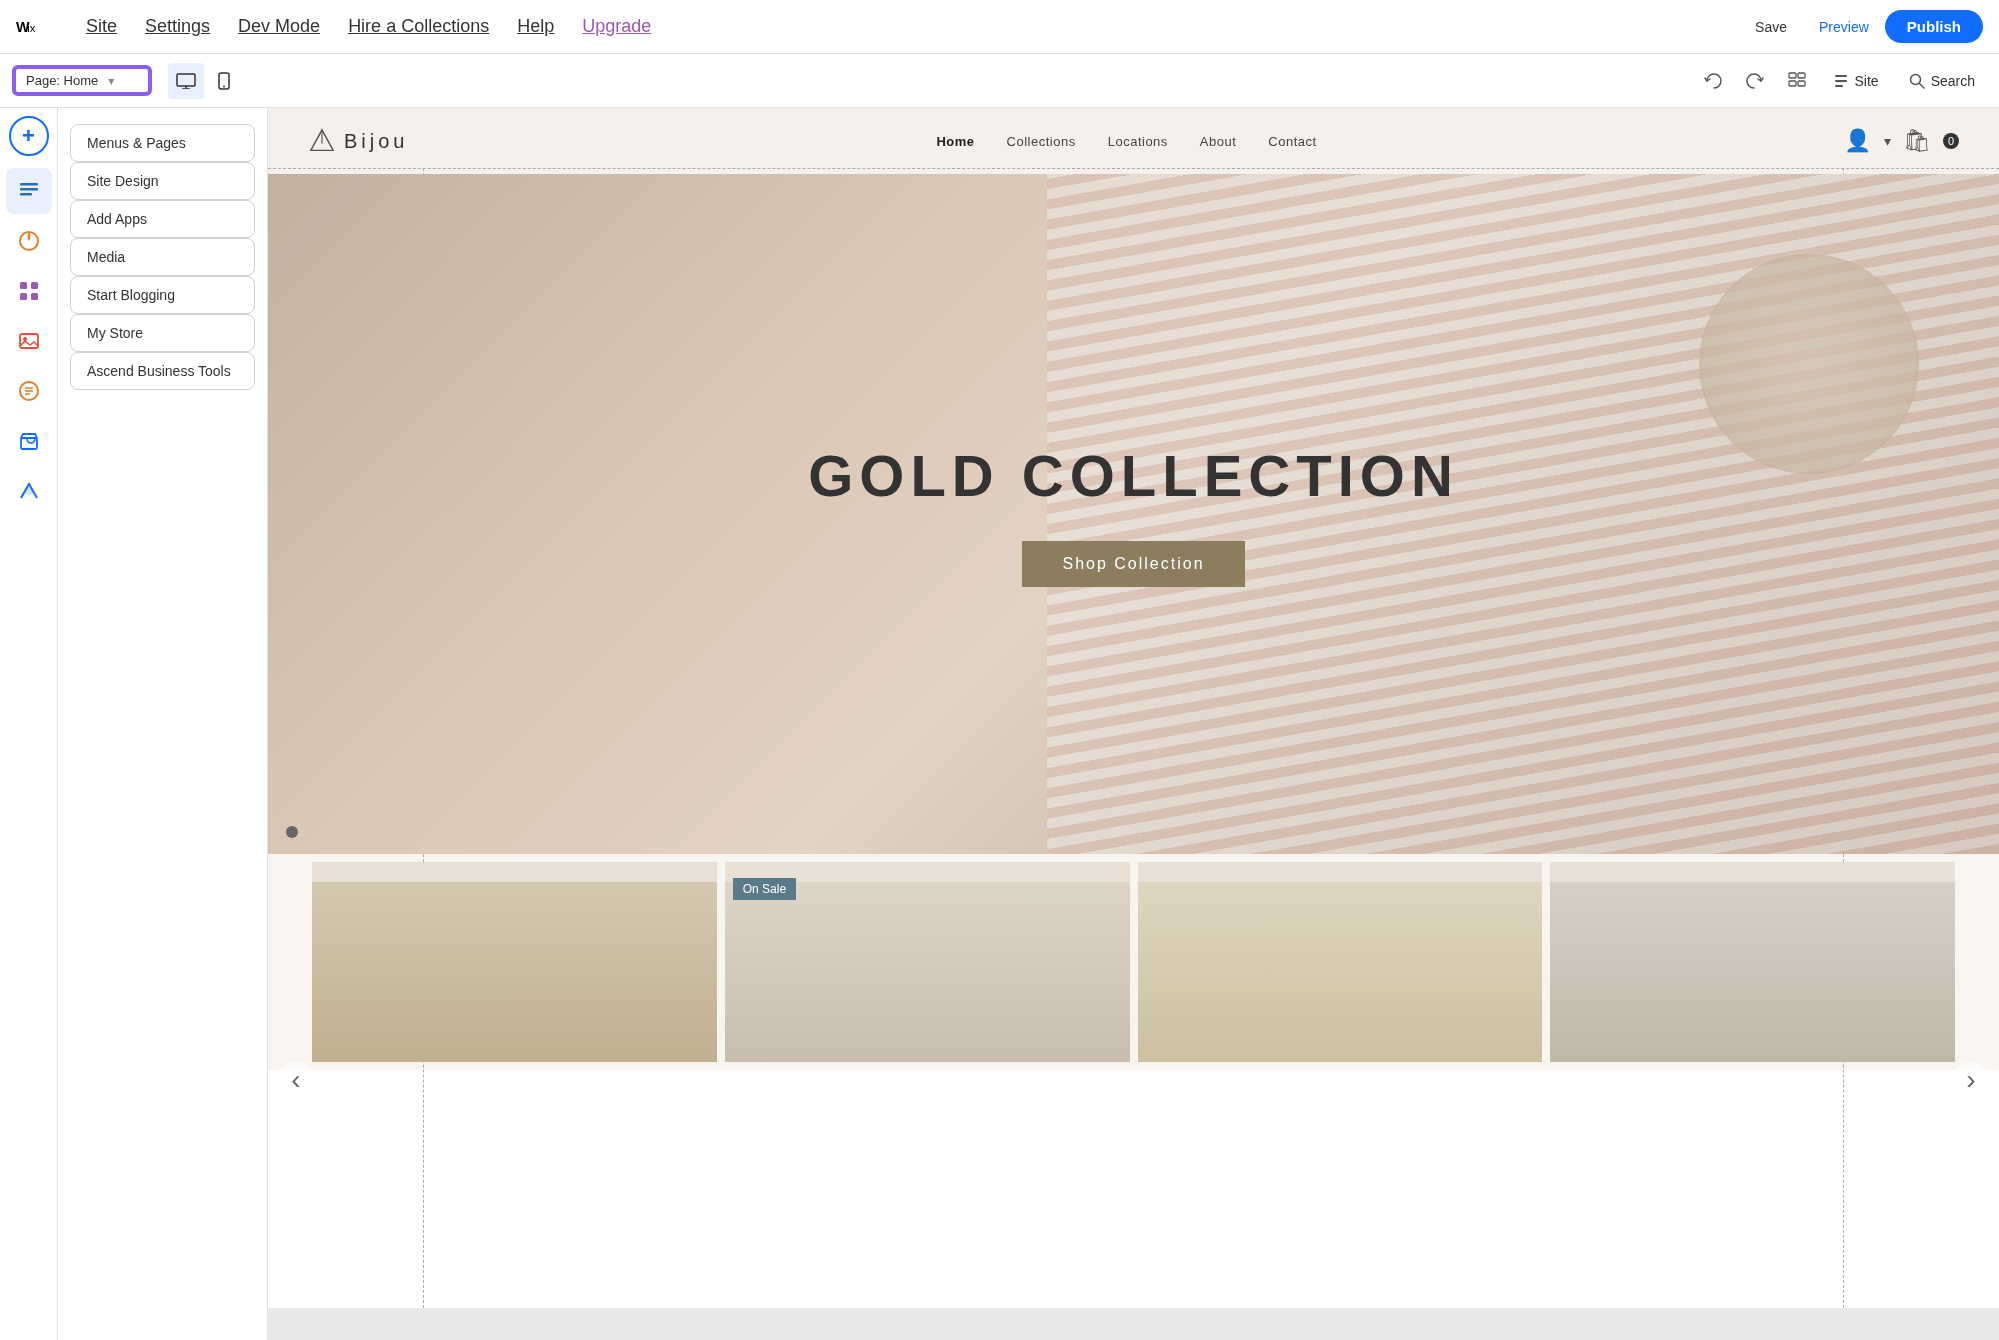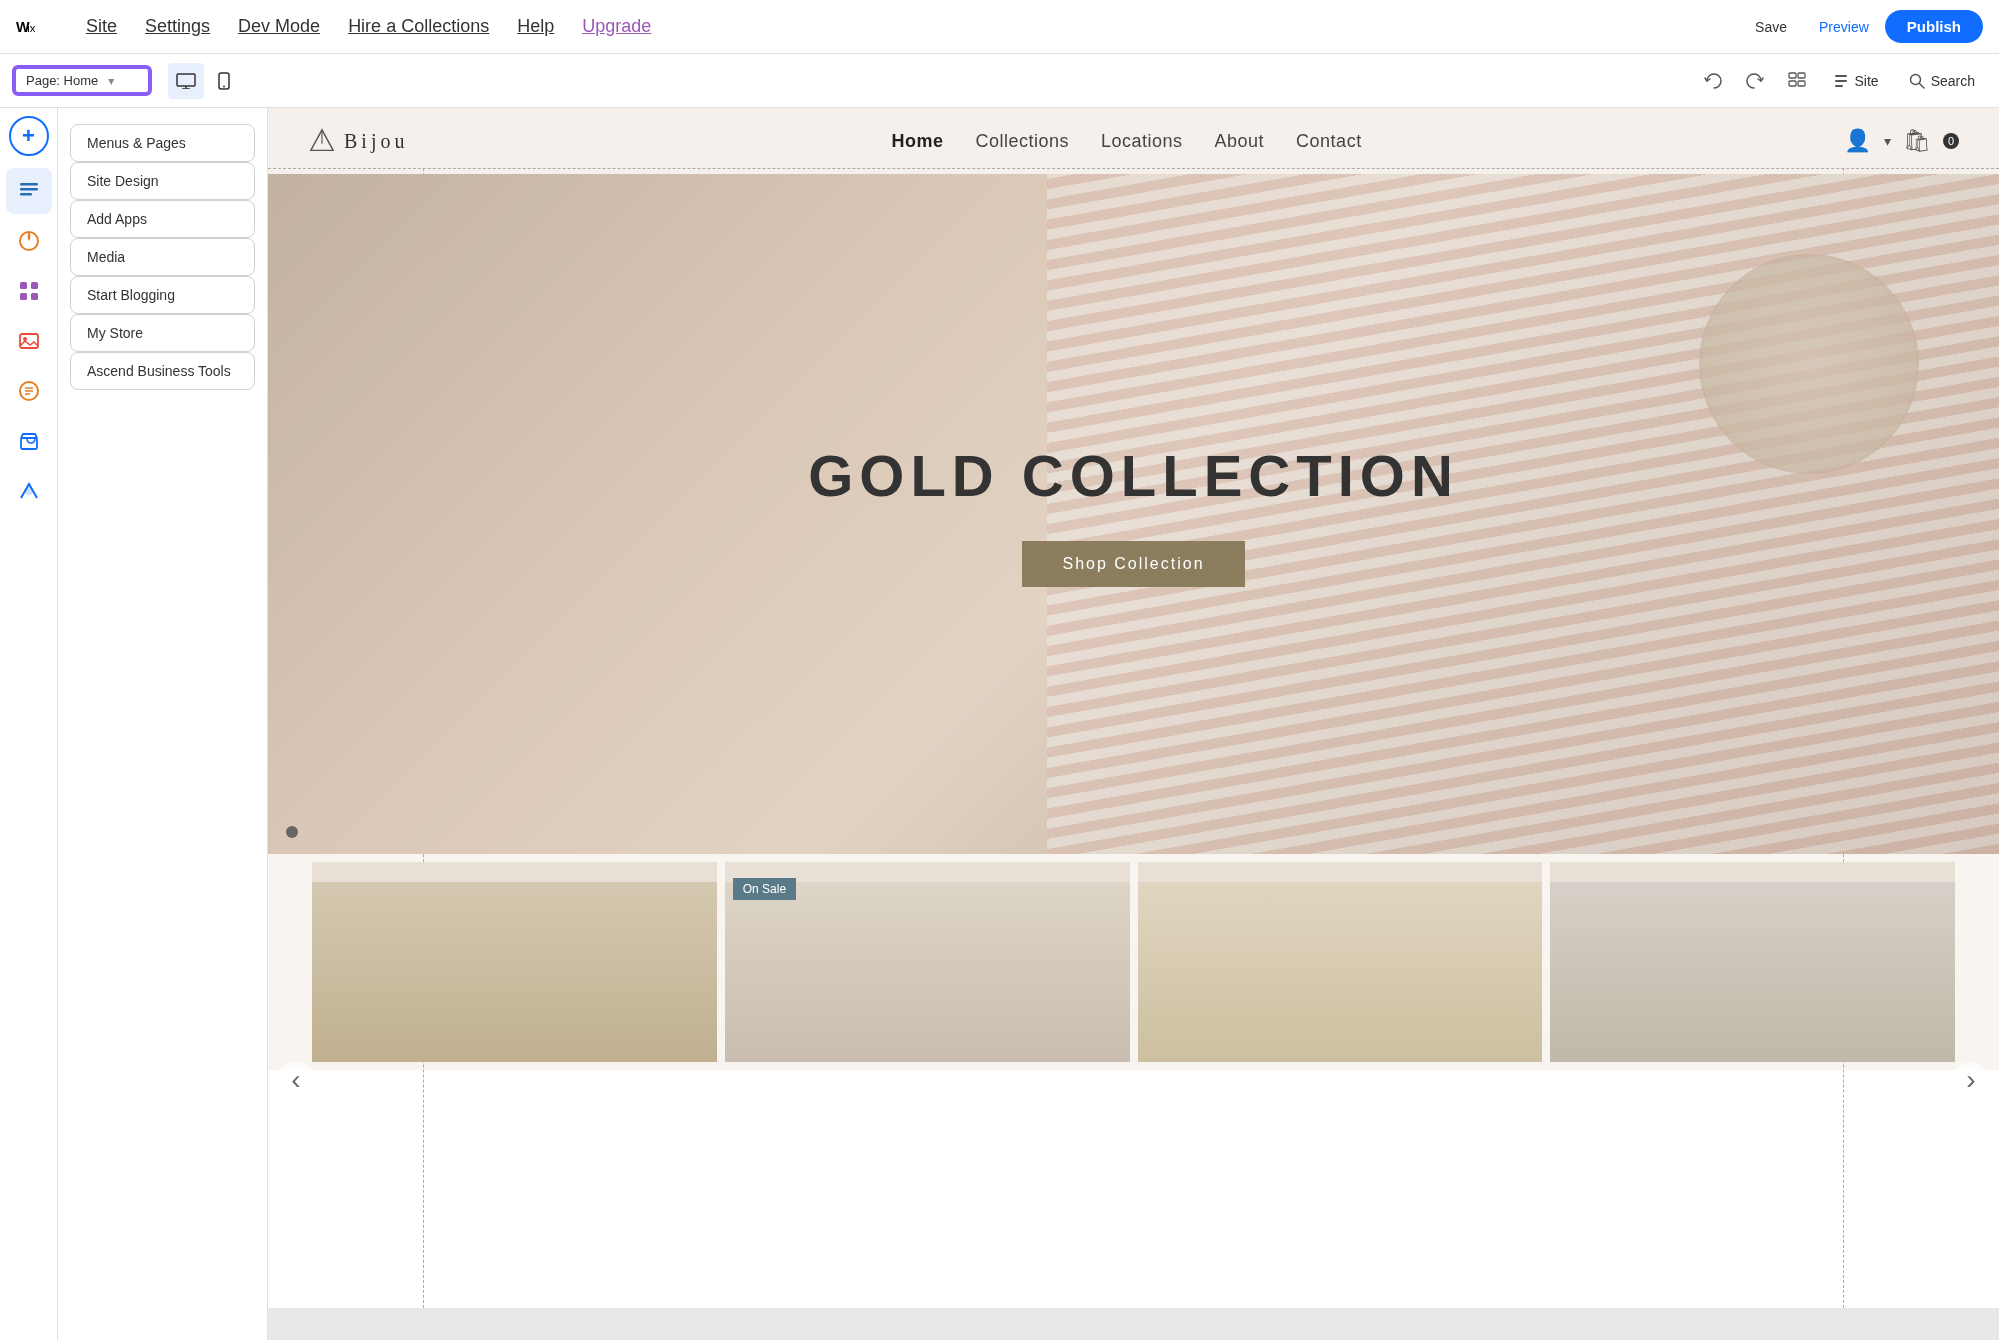--- a/index.html
+++ b/index.html
@@ -134,21 +134,21 @@
       background: #f5f0eb; padding: 0 40px; height: 66px;
       display: flex; align-items: center; justify-content: space-between;
     }
     .site-logo {
       display: flex; align-items: center; gap: 8px;
       font-size: 22px; letter-spacing: 2px; color: #333; font-weight: 400;
     }
     .site-logo svg { width: 28px; height: 28px; }
     .site-nav { display: flex; gap: 32px; align-items: center; }
     .site-nav a {
-      text-decoration: none; font-size: 18px; color: #444;
+      text-decoration: none; font-size: 13px; color: #444;
       letter-spacing: 0.5px;
     }
     .site-nav a.active { font-weight: 600; color: #222; }
     .site-nav-right { display: flex; align-items: center; gap: 12px; }
 
     
     .hero-banner {
       position: relative; height: 680px; overflow: hidden;
       background: linear-gradient(135deg, #c9b8a8 0%, #e8d5c4 30%, #f2e4d6 50%, #d4c5b5 70%, #b8a090 100%);
       display: flex; align-items: center; justify-content: center; flex-direction: column;
@@ -393,21 +393,21 @@
     <div class="dashed-border-top"></div>
     <div class="dashed-border-left"></div>
     <div class="dashed-border-right"></div>
 
     <div class="site-header">
       <div class="site-logo">
         <svg viewBox="0 0 30 30">
             <polygon points="15,3 27,25 3,25" fill="none" stroke="#555" stroke-width="1.5"></polygon>
             <line x1="15" y1="3" x2="15" y2="18" stroke="#555" stroke-width="1.2"></line>
           </svg>
-        <span style="letter-spacing:4px; font-size:20px; font-family:Liberation Serif, serif;">Bijou</span>
+        <span style="letter-spacing:4px; font-size:20px; font-family:Liberation Sans, sans-serif;">Bijou</span>
       </div>
       <nav class="site-nav">
         <a href="#" class="active">Home</a>
         <a href="#">Collections</a>
         <a href="#">Locations</a>
         <a href="#">About</a>
         <a href="#">Contact</a>
       </nav>
       <div class="site-nav-right">
         <span style="font-size:22px; color:#555; cursor:pointer;">👤</span>

